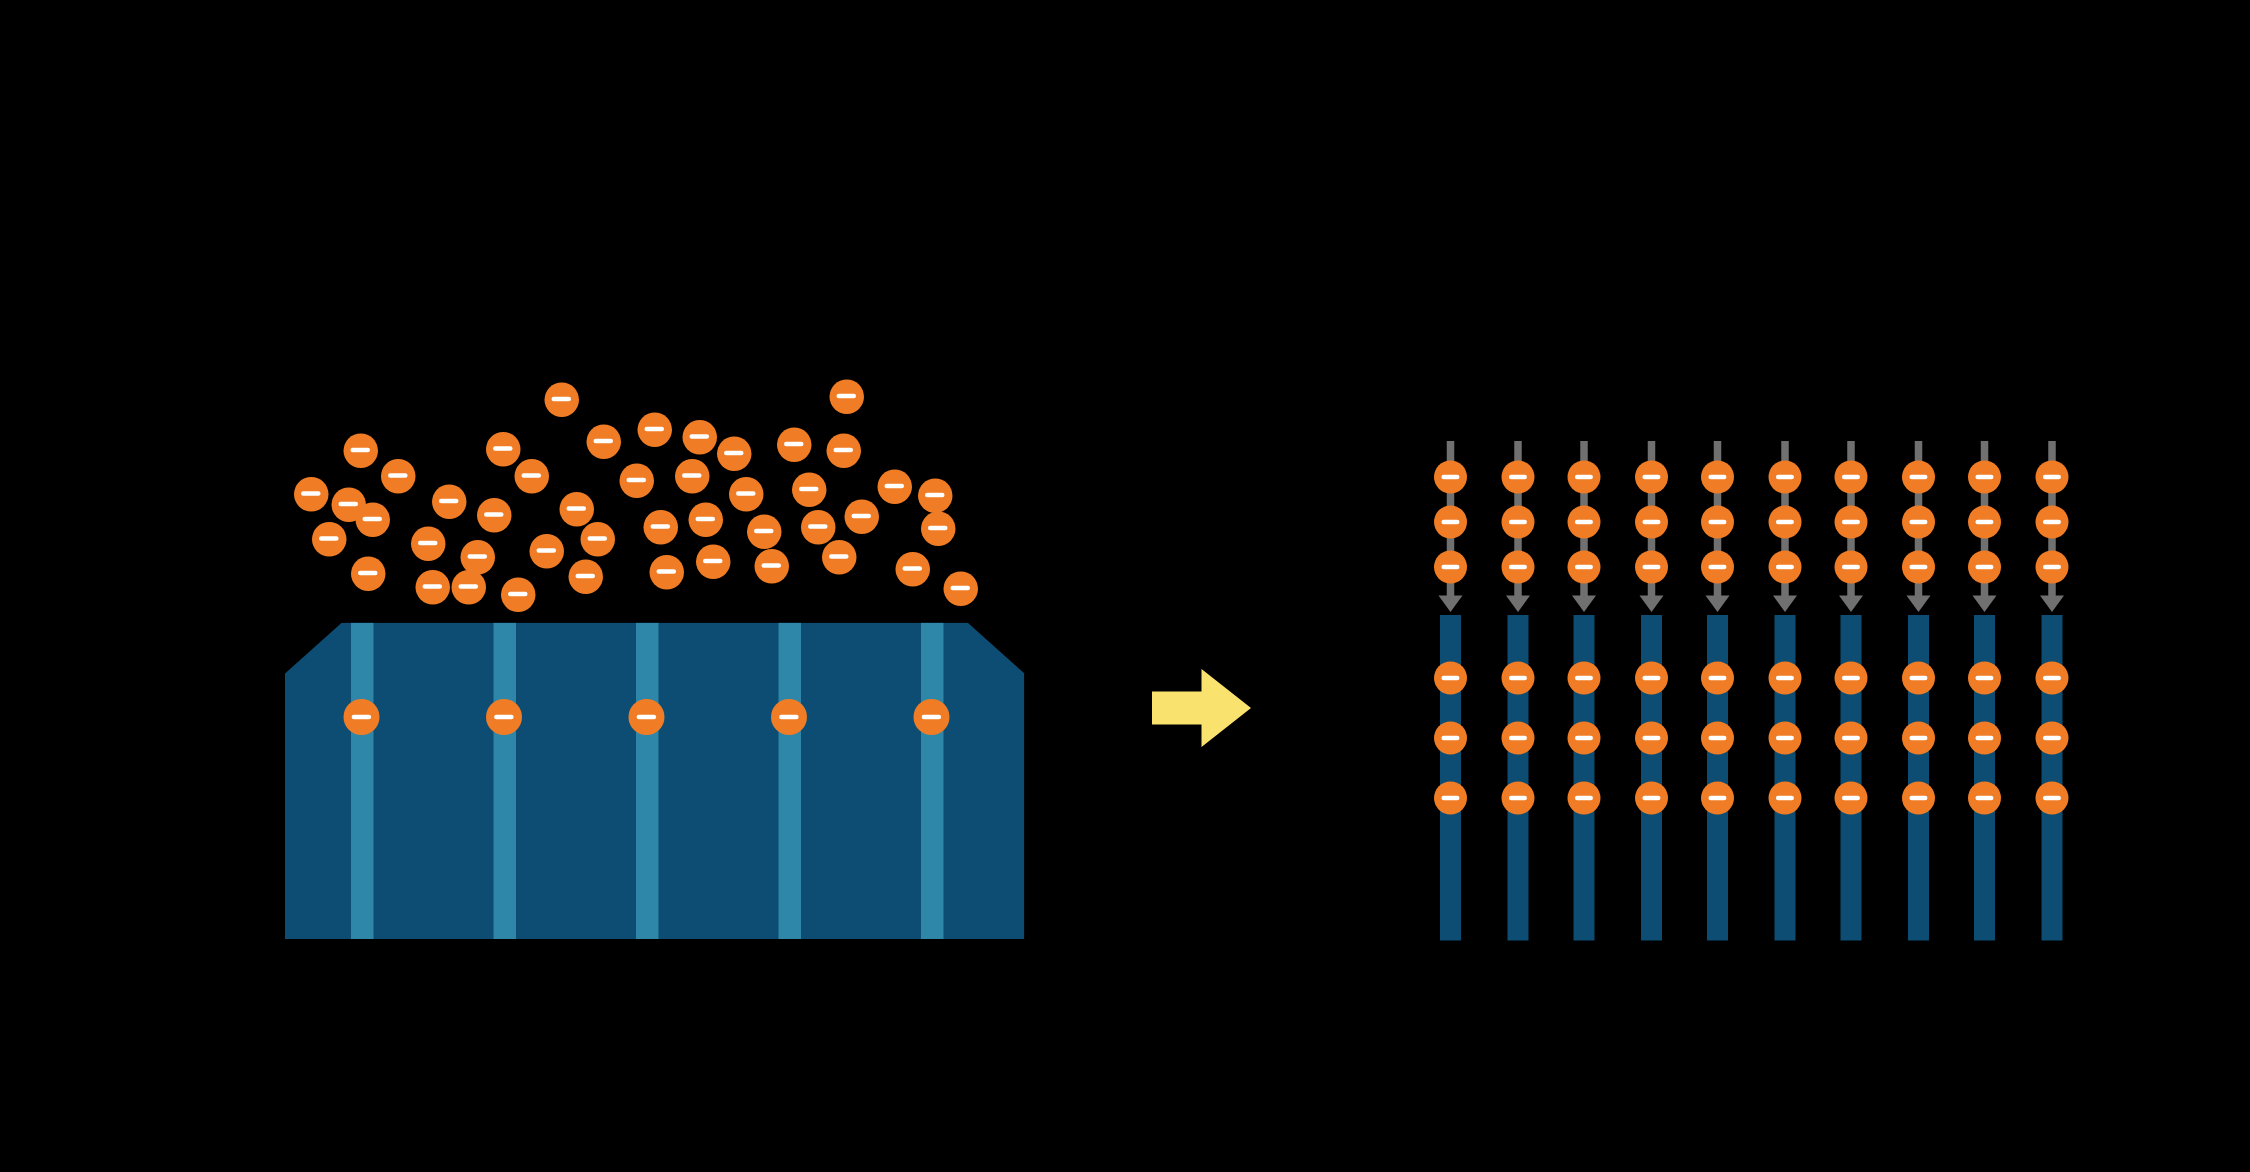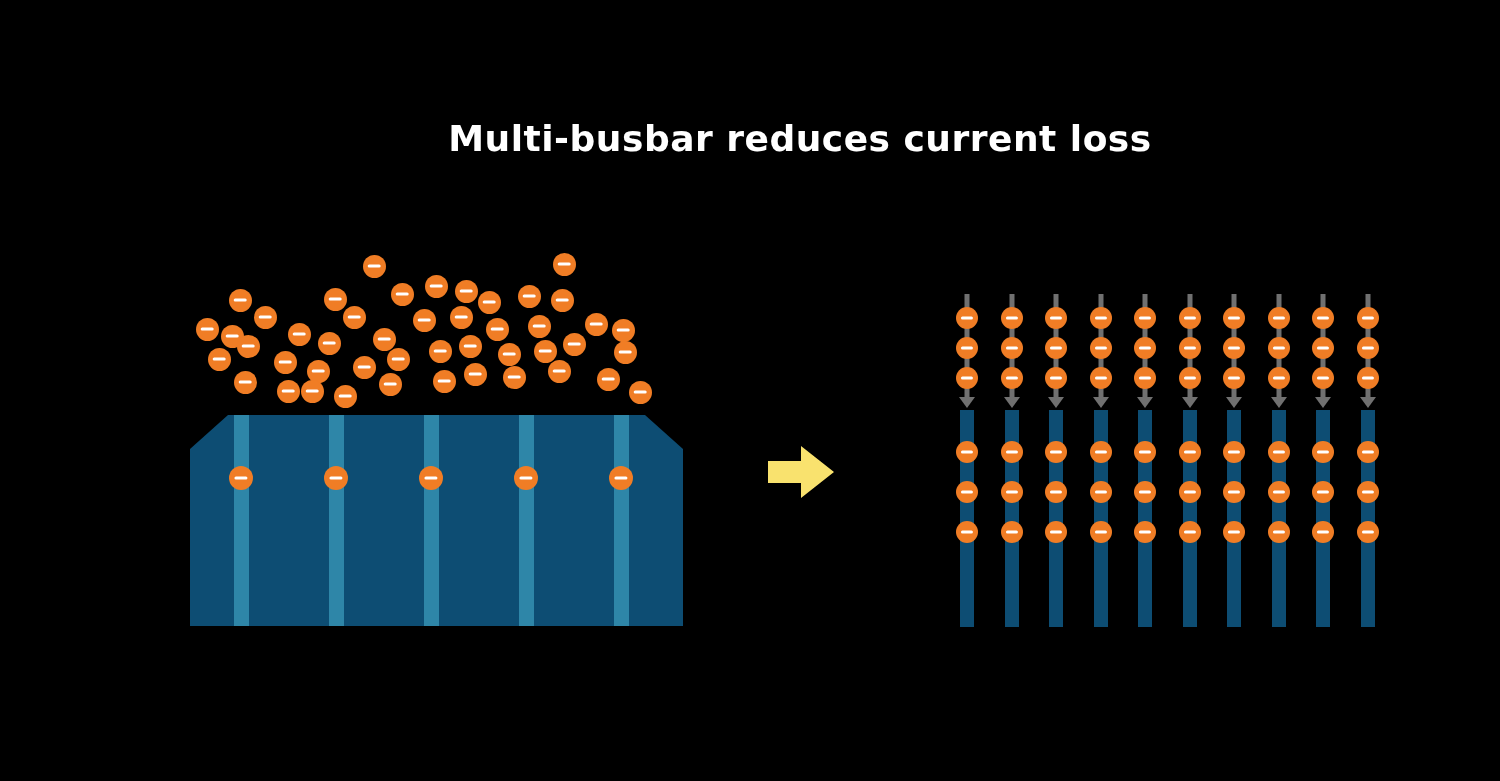--- a/index.html
+++ b/index.html
@@ -58,21 +58,20 @@
     width: 0; height: 0;
     border-left: 8px solid transparent;
     border-right: 8px solid transparent;
     border-top: 11px solid var(--arrow_gray);
   }
 </style>
 </head>
 <body>
 
 <div id="canvas" class="canvas">
-  <div class="title">Multi-busbar reduces current loss</div>
 <div class="panel" style="left: 190px; top: 415px; width: 493px; height: 211px; clip-path: polygon(0% 100%, 0% 16.11%, 7.71% 0%, 92.29% 0%, 100% 16.11%, 100% 100%);">
       <div class="stripe" style="left: 43.5px; top: 0px; width: 15px; height: 100%;"></div>
       <div class="stripe" style="left: 138.5px; top: 0px; width: 15px; height: 100%;"></div>
       <div class="stripe" style="left: 233.5px; top: 0px; width: 15px; height: 100%;"></div>
       <div class="stripe" style="left: 328.5px; top: 0px; width: 15px; height: 100%;"></div>
       <div class="stripe" style="left: 423.5px; top: 0px; width: 15px; height: 100%;"></div>
     </div>
     <div class="electron" style="left: 362.5px; top: 254.5px; width: 23px; height: 23px;"></div>
     <div class="electron" style="left: 552.5px; top: 252.5px; width: 23px; height: 23px;"></div>
     <div class="electron" style="left: 228.5px; top: 288.5px; width: 23px; height: 23px;"></div>

